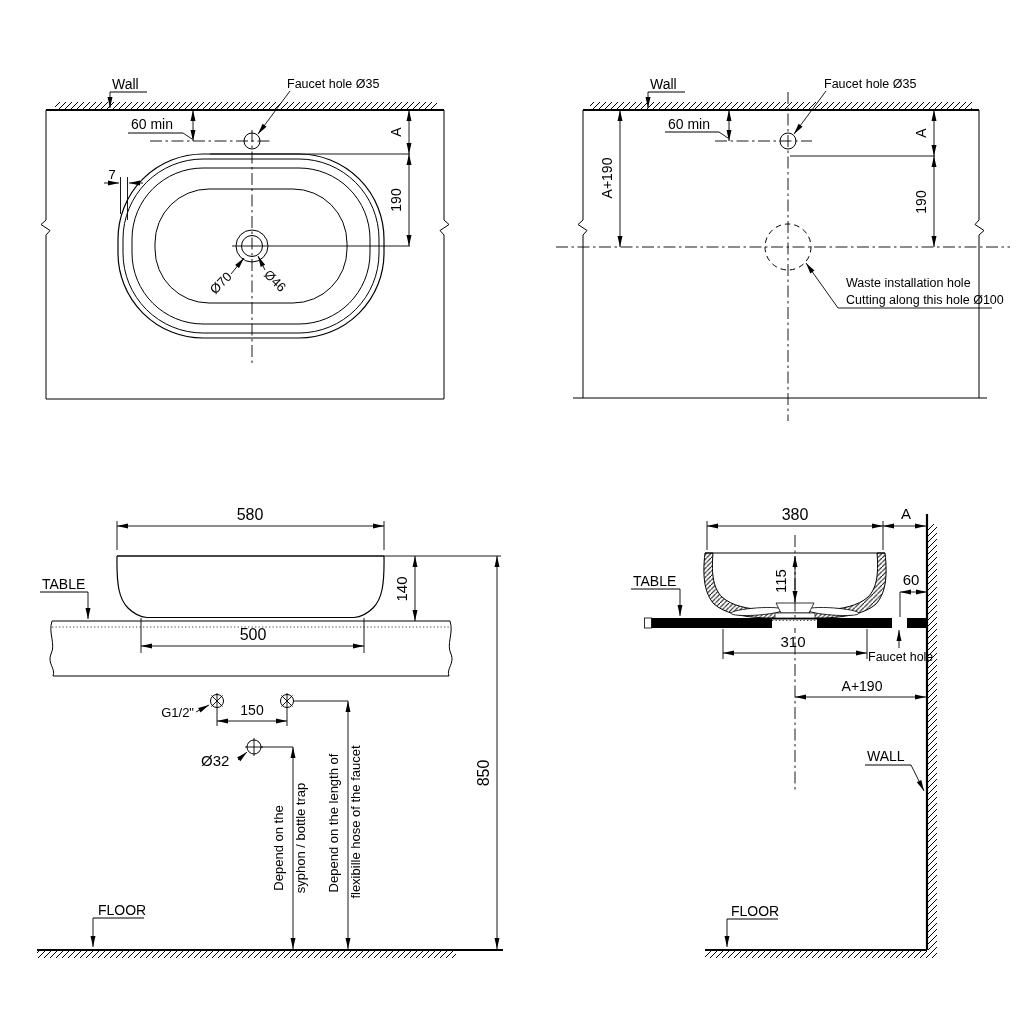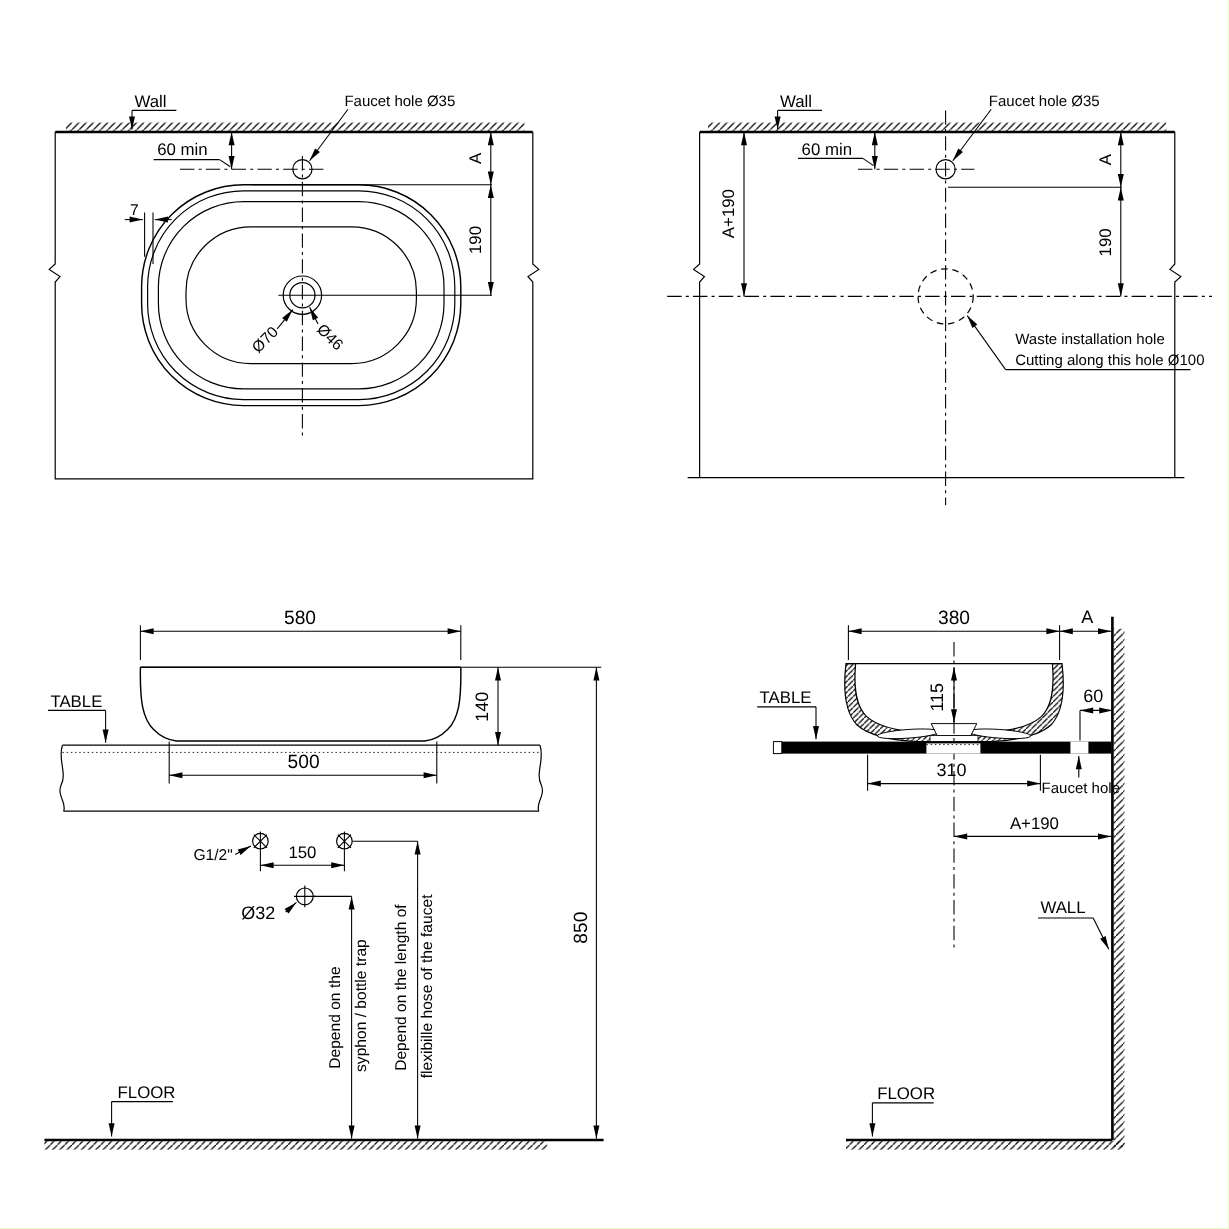--- a/index.html
+++ b/index.html
@@ -1,16 +1,16 @@
 <!DOCTYPE html>
 <html><head>
 <meta charset="utf-8">
 <style>
   html,body{margin:0;padding:0;background:#ffffff}
-  .page{width:1024px;height:1024px;background:#bef264;position:relative}
+  .page{width:1024px;height:1024px;background:#15803d;position:relative}
   svg{display:block}
   .o{stroke:#000;fill:none;stroke-width:1.2}
   .o2{stroke:#000;fill:none;stroke-width:1}
   .d{stroke:#000;fill:none;stroke-width:.9}
   .w{stroke:#000;fill:none;stroke-width:2.2}
   .cl{stroke:#000;fill:none;stroke-width:.9;stroke-dasharray:12 3.5 2.5 3.5}
   .dash{stroke:#000;fill:none;stroke-width:1;stroke-dasharray:5.5 4}
   .dt{stroke:#000;fill:none;stroke-width:.7;stroke-dasharray:1.3 2.2}
   .ul{stroke:#000;stroke-width:1}
   text{font-family:"Liberation Sans","DejaVu Sans",sans-serif;fill:#000}

